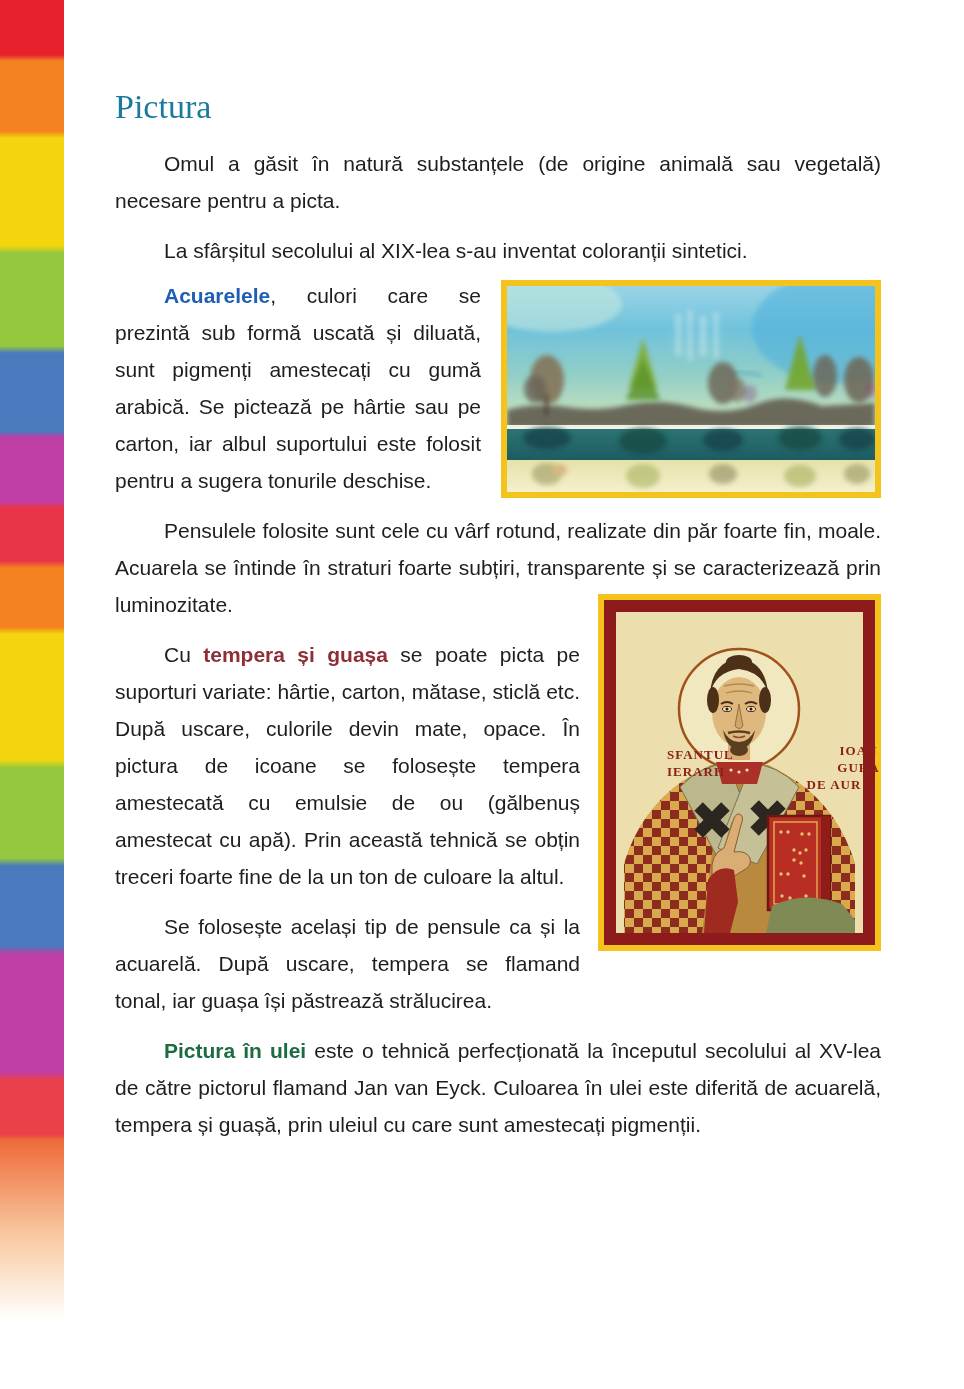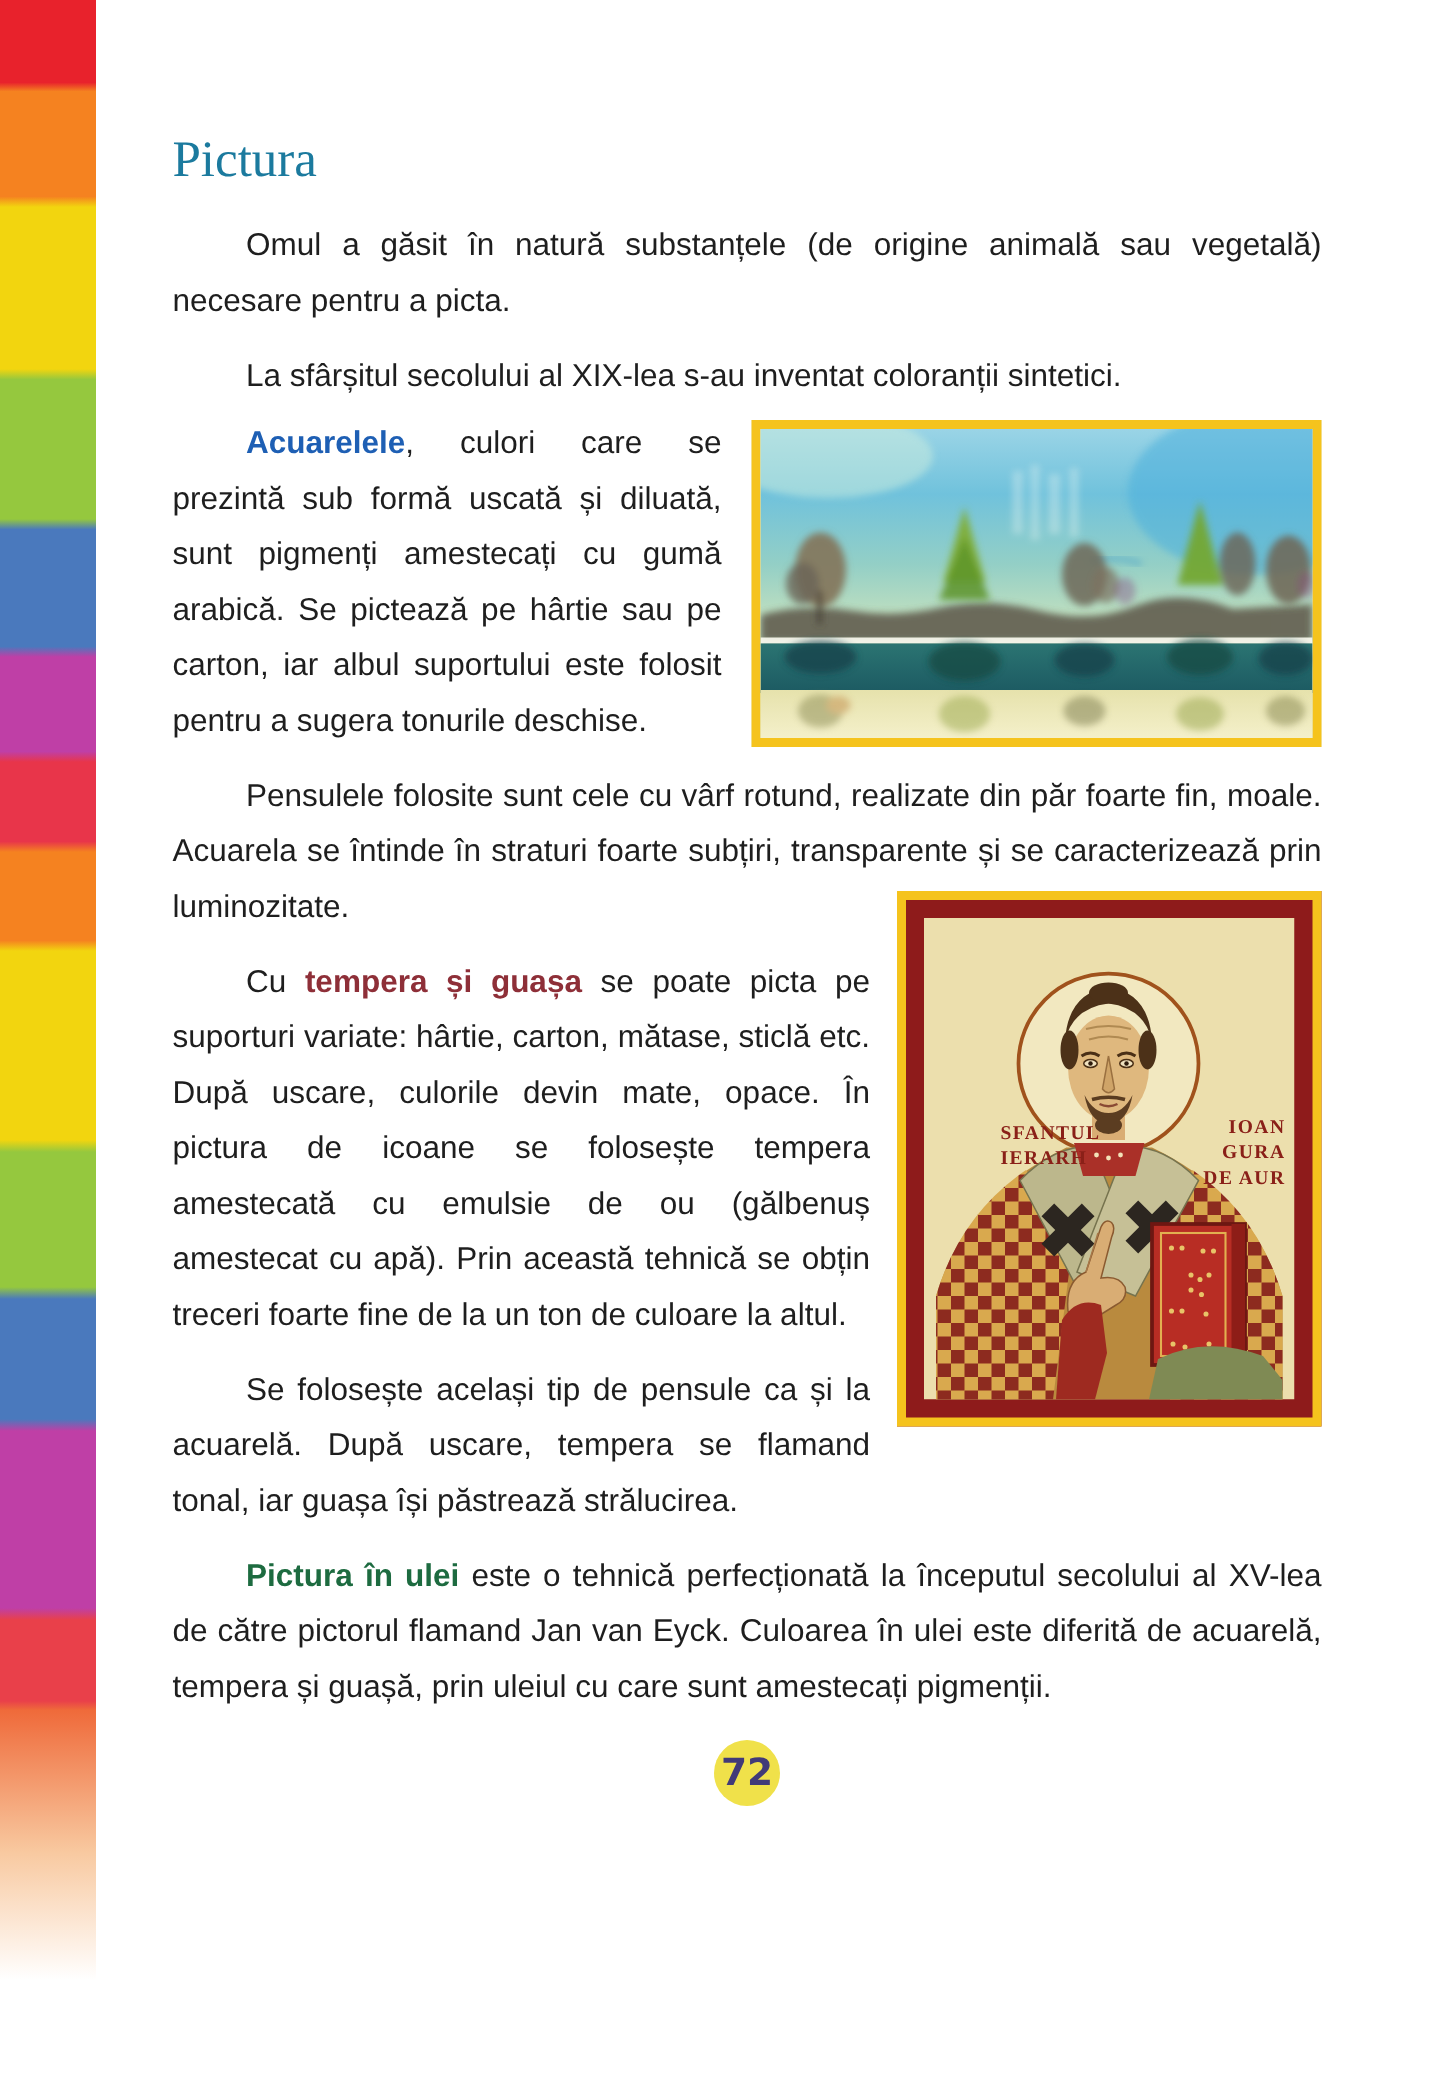--- a/index.html
+++ b/index.html
@@ -53,27 +53,27 @@
   .watercolor-frame svg{display:block;}
   
   .icon-frame{
     float:right;width:247px;height:321px;padding:12px;
     border:6px solid var(--frame_gold,#f0c41d);
     background:var(--frame_darkred,#8e1b1b);
     margin:-42px 0 14px 18px;position:relative;
   }
   .icon-frame svg{display:block;}
   .icon-label{
-    position:absolute;color:#8a2018;text-align:right;
+    position:absolute;color:#8a2018;text-align:center;
     font-family:"Liberation Serif", serif;font-weight:bold;
     font-size:13px;line-height:17px;letter-spacing:1px;
   }
   .icon-label span{display:block;}
   .icon-label-left{left:14px;top:146px;width:86px;}
-  .icon-label-right{left:153px;top:142px;width:100px;}
+  .icon-label-right{left:180px;top:142px;width:100px;}
   .footer{clear:both;display:flex;justify-content:center;padding-top:4px;}
   .page-number{
     width:44px;height:44px;border-radius:50%;
     background:var(--badge_bg,#f0e14a);color:var(--badge_text,#413a78);
     font-family:"DejaVu Sans", sans-serif;font-weight:bold;
     font-size:25px;line-height:44px;text-align:center;
   }
 </style>
 </head>
 <body>
@@ -246,17 +246,14 @@
     </span>
     <span>Cu </span><strong class="term term-maroon">tempera și guașa</strong><span> se poate picta pe suporturi variate: hârtie, carton, mătase, sticlă etc. După uscare, culorile devin mate, opace. În pictura de icoane se folosește tempera amestecată cu emulsie de ou (gălbenuș amestecat cu apă). Prin această tehnică se obțin treceri foarte fine de la un ton de culoare la altul.</span>
   </p>
 
   <p class="bodytext">Se folosește același tip de pensule ca și la acuarelă. După uscare, tempera se flamand tonal, iar guașa își păstrează strălucirea.</p>
 
   <p class="bodytext">
     <strong class="term term-green">Pictura în ulei</strong><span> este o tehnică perfecționată la începutul secolului al XV-lea de către pictorul flamand Jan van Eyck. Culoarea în ulei este diferită de acuarelă, tempera și guașă, prin uleiul cu care sunt amestecați pigmenții.</span>
   </p>
 
-  <div class="footer">
-    <div class="page-number">72</div>
-  </div>
 
 </div>
 
 </body></html>

